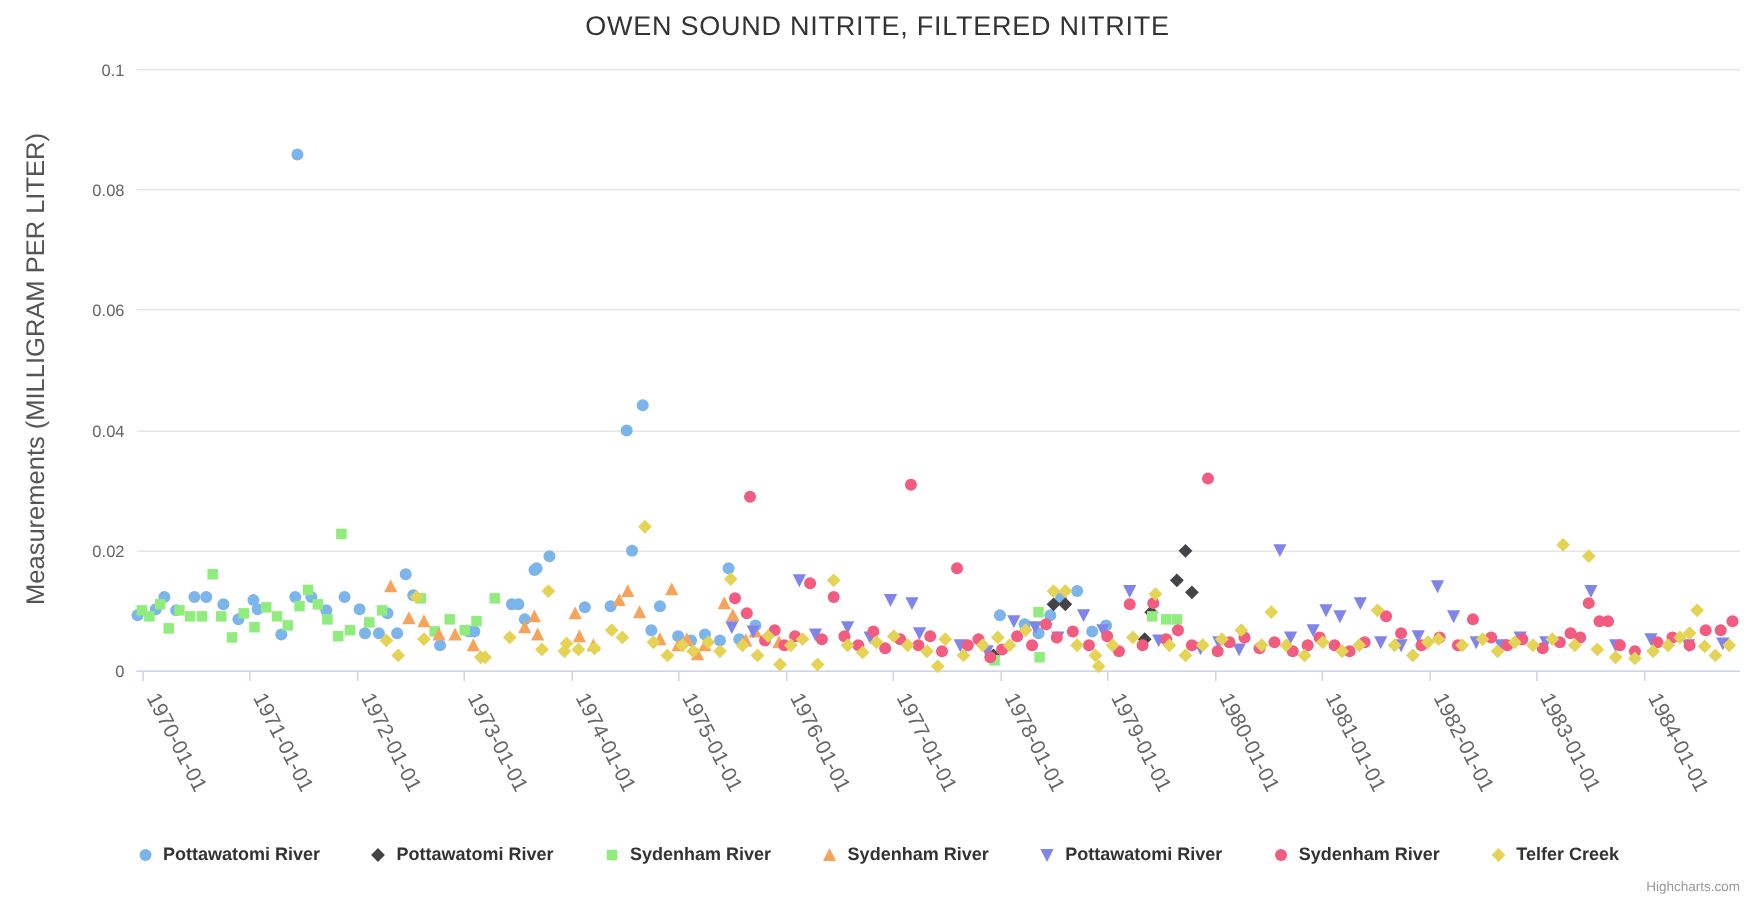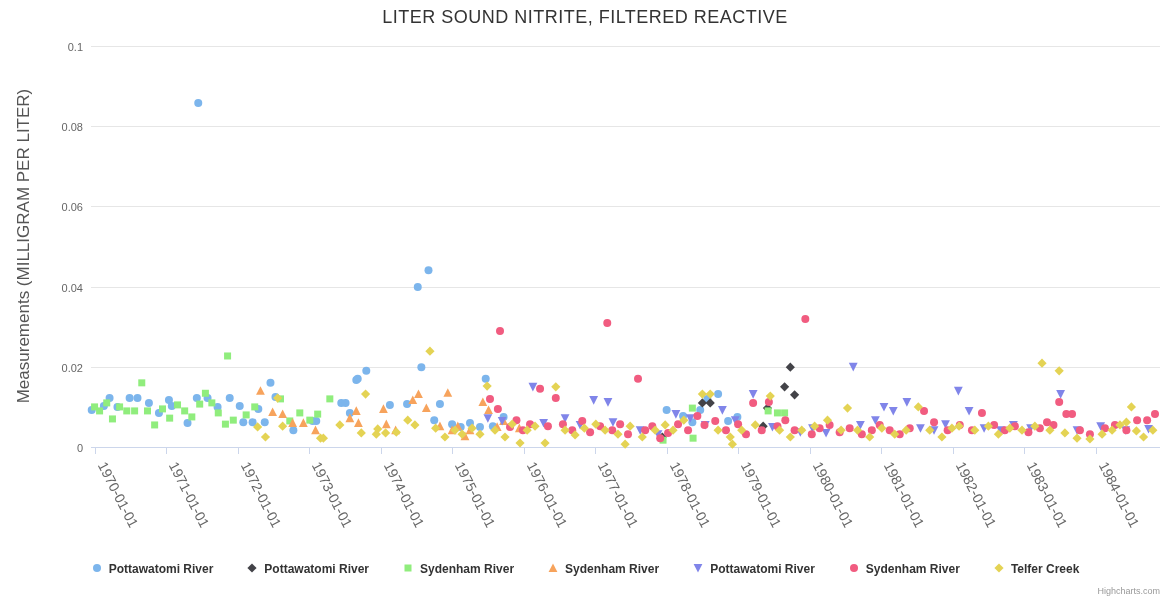--- a/index.html
+++ b/index.html
@@ -5,30 +5,30 @@
   html,body{margin:0;padding:0;background:#fff;}
   #chart{position:relative;width:1170px;height:600px;background:#ffffff;
          font-family:"Liberation Sans",sans-serif;overflow:hidden;}
   #chart-title{position:absolute;top:7px;left:0;width:100%;text-align:center;
          font-size:18px;color:#333333;letter-spacing:0.5px;}
   #y-axis-title{position:absolute;left:24px;top:246px;transform:translate(-50%,-50%) rotate(-90deg);
          white-space:nowrap;font-size:17px;color:#555555;}
   #plot{position:absolute;left:0;top:0;}
   #legend{position:absolute;left:0;top:562px;width:100%;display:flex;
          justify-content:center;align-items:center;gap:33px;}
-  .legend-item{display:flex;align-items:flex-start;gap:6px;cursor:pointer;}
+  .legend-item{display:flex;align-items:flex-end;gap:6px;cursor:pointer;}
   .legend-item span{font-size:12px;font-weight:bold;color:#333333;}
   #credits{position:absolute;right:10px;top:586px;font-size:9px;color:#999999;
          text-decoration:none;cursor:pointer;text-align:right;}
 </style>
 </head>
 <body>
 
 <div id="chart">
-  <div id="chart-title">LITER SOUND NITRITE, FILTERED REACTIVE</div>
+  <div id="chart-title">OWEN SOUND NITRITE, FILTERED NITRITE</div>
   <div id="y-axis-title">Measurements (MILLIGRAM PER LITER)</div>
   <svg id="plot" width="1170" height="600" viewBox="0 0 1170 600" xmlns="http://www.w3.org/2000/svg">
       <line x1="91" x2="1160" y1="447.5" y2="447.5" stroke="#e6e6e6" stroke-width="1"></line>
       <text x="83" y="451.5" text-anchor="end" font-size="11px" fill="#666666">0</text>
       <line x1="91" x2="1160" y1="367.5" y2="367.5" stroke="#e6e6e6" stroke-width="1"></line>
       <text x="83" y="371.5" text-anchor="end" font-size="11px" fill="#666666">0.02</text>
       <line x1="91" x2="1160" y1="287.5" y2="287.5" stroke="#e6e6e6" stroke-width="1"></line>
       <text x="83" y="291.5" text-anchor="end" font-size="11px" fill="#666666">0.04</text>
       <line x1="91" x2="1160" y1="206.5" y2="206.5" stroke="#e6e6e6" stroke-width="1"></line>
       <text x="83" y="210.5" text-anchor="end" font-size="11px" fill="#666666">0.06</text>

